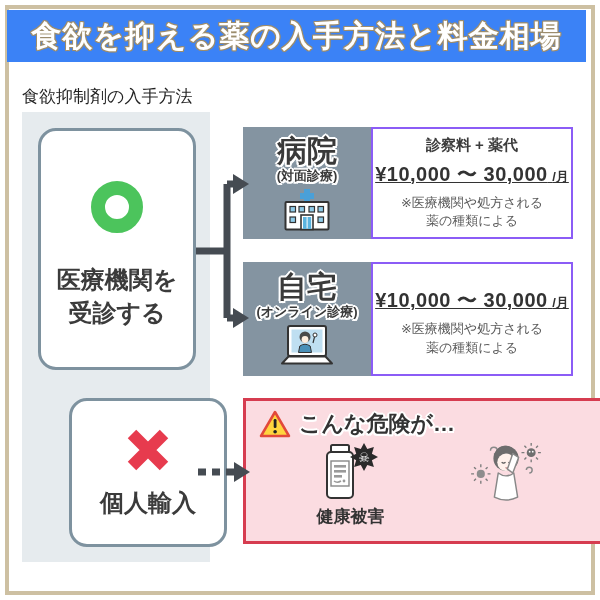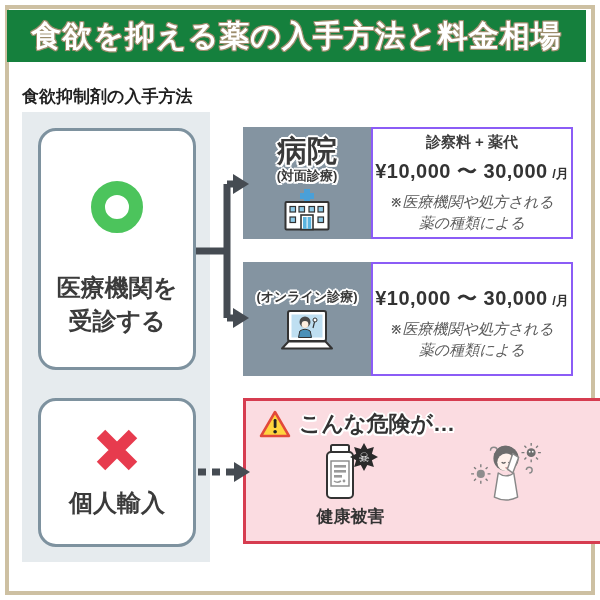--- a/index.html
+++ b/index.html
@@ -5,63 +5,63 @@
   html,body{margin:0;padding:0;}
   body{
     width:600px;height:600px;position:relative;background:#fff;
     font-family:"Liberation Sans","DejaVu Sans",sans-serif;
     overflow:hidden;color:#333;
   }
   .frame{position:absolute;left:5px;top:5px;right:5px;bottom:5px;
     border:4px solid #cdc0a2;pointer-events:none;}
   .title-bar{
     position:absolute;left:7px;top:10px;width:579px;height:52px;
-    background:#15803d;display:flex;align-items:center;justify-content:center;
+    background:#3b82f6;display:flex;align-items:center;justify-content:center;
   }
   .title-text{
     color:#fff;font-size:30px;font-weight:bold;letter-spacing:1px;white-space:nowrap;
     text-shadow:1px 0 #9d8d6d,-1px 0 #9d8d6d,0 1px #9d8d6d,0 -1px #9d8d6d,
       1px 1px #9d8d6d,-1px -1px #9d8d6d,1px -1px #9d8d6d,-1px 1px #9d8d6d;
   }
-  .section-label{position:absolute;left:22px;top:85px;font-size:17px;font-weight:bold;color:#1f1f1f;text-align:center;}
+  .section-label{position:absolute;left:22px;top:85px;font-size:17px;font-weight:normal;color:#1f1f1f;text-align:center;}
   .column-bg{position:absolute;left:22px;top:112px;width:188px;height:450px;background:#e6ebee;}
   .card{
     position:absolute;left:38px;width:158px;background:#fff;
     border:3px solid #7e929f;border-radius:18px;box-sizing:border-box;
     display:flex;flex-direction:column;align-items:center;
   }
   .card-visit{top:128px;height:242px;padding-top:50px;}
   .ok-ring{width:52px;height:52px;border:14px solid #4cc45c;border-radius:50%;box-sizing:border-box;}
-  .card-visit .card-label{margin-top:38px;}
+  .card-visit .card-label{margin-top:30px;}
   .card-label{font-size:24px;font-weight:bold;color:#3b3b3b;text-align:center;line-height:1.38;}
-  .card-import{top:398px;height:149px;justify-content:center;}
+  .card-import{top:398px;height:149px;justify-content:center;margin-left:31px;}
   .card-import .card-label{margin-top:12px;}
   .place-box{
     position:absolute;left:243px;width:128px;background:#8494a1;box-sizing:border-box;
     display:flex;flex-direction:column;align-items:center;justify-content:center;
   }
   .place-box.r1{top:127px;height:112px;}
   .place-box.r2{top:262px;height:114px;}
   .place-name{font-size:30px;font-weight:bold;color:#3a3a3a;line-height:1.05;}
   .place-sub{font-size:13px;font-weight:bold;color:#3a3a3a;white-space:nowrap;margin-top:1px;}
   .ow{text-shadow:2px 0 0 #fff,-2px 0 0 #fff,0 2px 0 #fff,0 -2px 0 #fff,
     1.5px 1.5px 0 #fff,-1.5px 1.5px 0 #fff,1.5px -1.5px 0 #fff,-1.5px -1.5px 0 #fff;}
   .place-icon{margin-top:4px;line-height:0;}
   .price-box{
     position:absolute;left:371px;width:202px;background:#fff;
     border:2px solid #8b5cf6;box-sizing:border-box;
     display:flex;flex-direction:column;align-items:center;justify-content:center;
   }
   .price-box.r1{top:127px;height:112px;}
   .price-box.r2{top:262px;height:114px;}
   .fees{font-size:15px;font-weight:bold;color:#3c3c3c;}
-  .price-line{margin-top:6px;white-space:nowrap;}
+  .price-line{margin-top:6px;white-space:nowrap;text-decoration:underline;}
   .price{font-size:20px;font-weight:bold;color:#333;letter-spacing:.5px;}
   .unit{font-size:13px;font-weight:bold;color:#333;}
-  .note{margin-top:6px;font-size:15px;color:#5a5a5a;text-align:center;line-height:1.4;font-style:italic;}
+  .note{margin-top:6px;font-size:13px;color:#5a5a5a;text-align:center;line-height:1.4;}
   .danger-box{
     position:absolute;left:243px;top:398px;width:372px;height:146px;
     background:#fbdce1;border:3px solid #d63c50;box-sizing:border-box;
   }
   .danger-header{position:absolute;left:13px;top:8px;display:flex;align-items:center;gap:8px;}
   .danger-title{font-size:22px;font-weight:bold;color:#333;}
   .danger-items{position:absolute;left:0;top:40px;width:100%;display:flex;justify-content:space-around;padding:0 28px;box-sizing:border-box;}
   .danger-item{display:flex;flex-direction:column;align-items:center;}
   .danger-item .lbl{font-size:17px;font-weight:bold;color:#333;margin-top:2px;}
   svg.arrows{position:absolute;left:0;top:0;pointer-events:none;}
@@ -123,20 +123,21 @@
     <span class="price">¥10,000 〜 30,000</span>
     <span class="unit">/月</span>
   </div>
   <div class="note">
     <div>※医療機関や処方される</div>
     <div>薬の種類による</div>
   </div>
 </div>
 
 <div class="place-box r2">
+  <div class="place-name ow">自宅</div>
   <div class="place-sub ow">(オンライン診療)</div>
   <span class="place-icon">
     <svg width="56" height="42" viewBox="0 0 56 42">
       <rect x="9" y="1" width="38" height="30" rx="2" fill="#fff" stroke="#333" stroke-width="2"></rect>
       <rect x="12.5" y="4.5" width="31" height="23" fill="#bfdff1"></rect>
       <circle cx="26" cy="12" r="5.5" fill="#4a4a4a"></circle>
       <circle cx="26" cy="14.5" r="3.4" fill="#ffeede"></circle>
       <path d="M19.5 27.5 L20.8 21 Q26 17.5 31.2 21 L32.5 27.5 Z" fill="#4a90b8" stroke="#333" stroke-width="1"></path>
       <circle cx="36" cy="10" r="2" fill="#fff" stroke="#333" stroke-width="1"></circle>
       <path d="M35.5 12 L34 18" stroke="#333" stroke-width="1.2" fill="none"></path>

